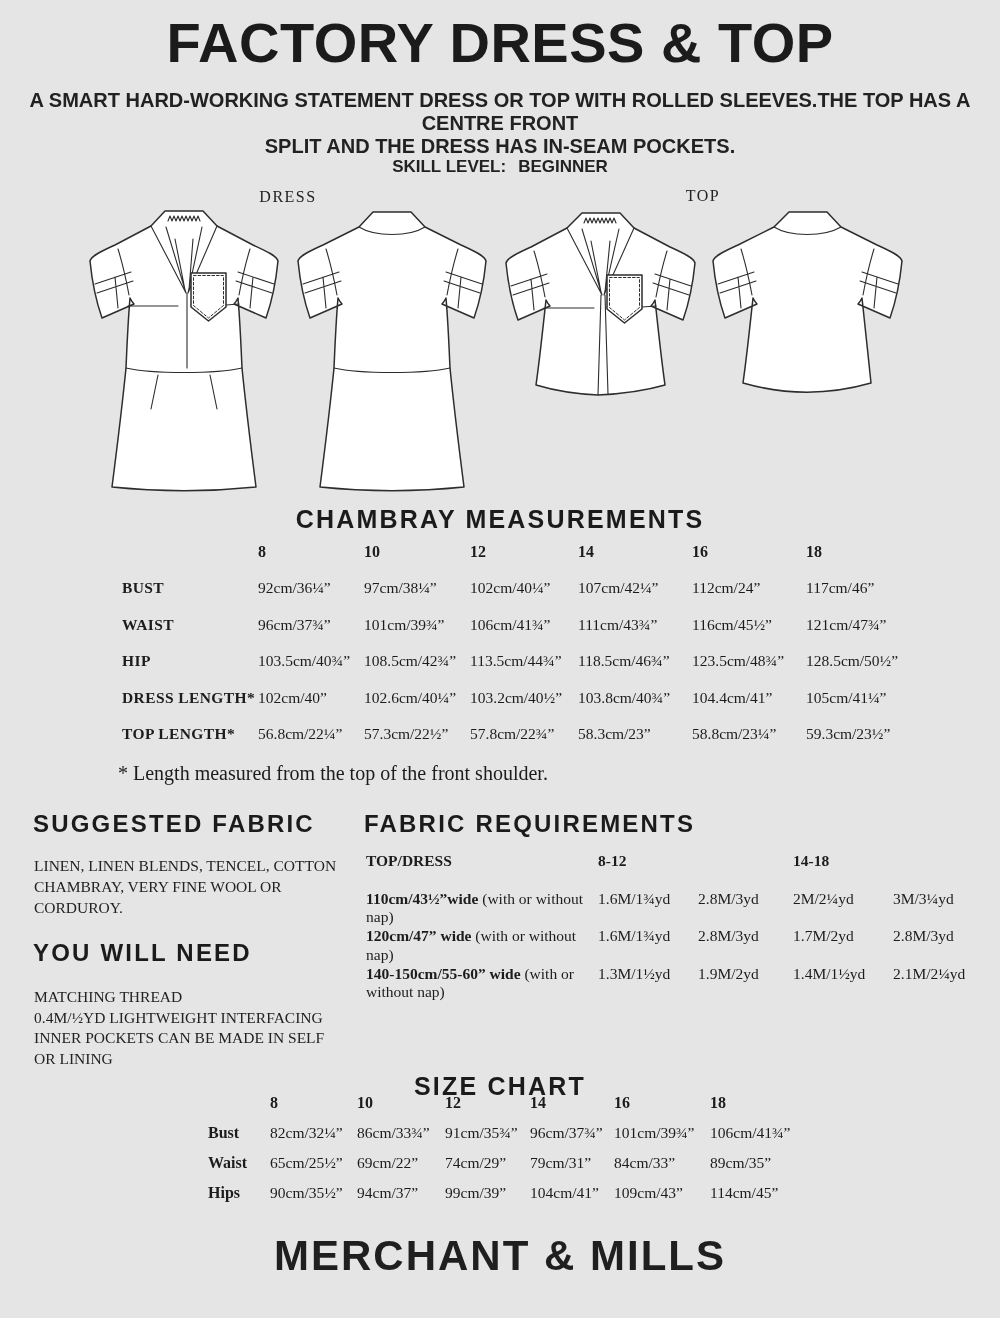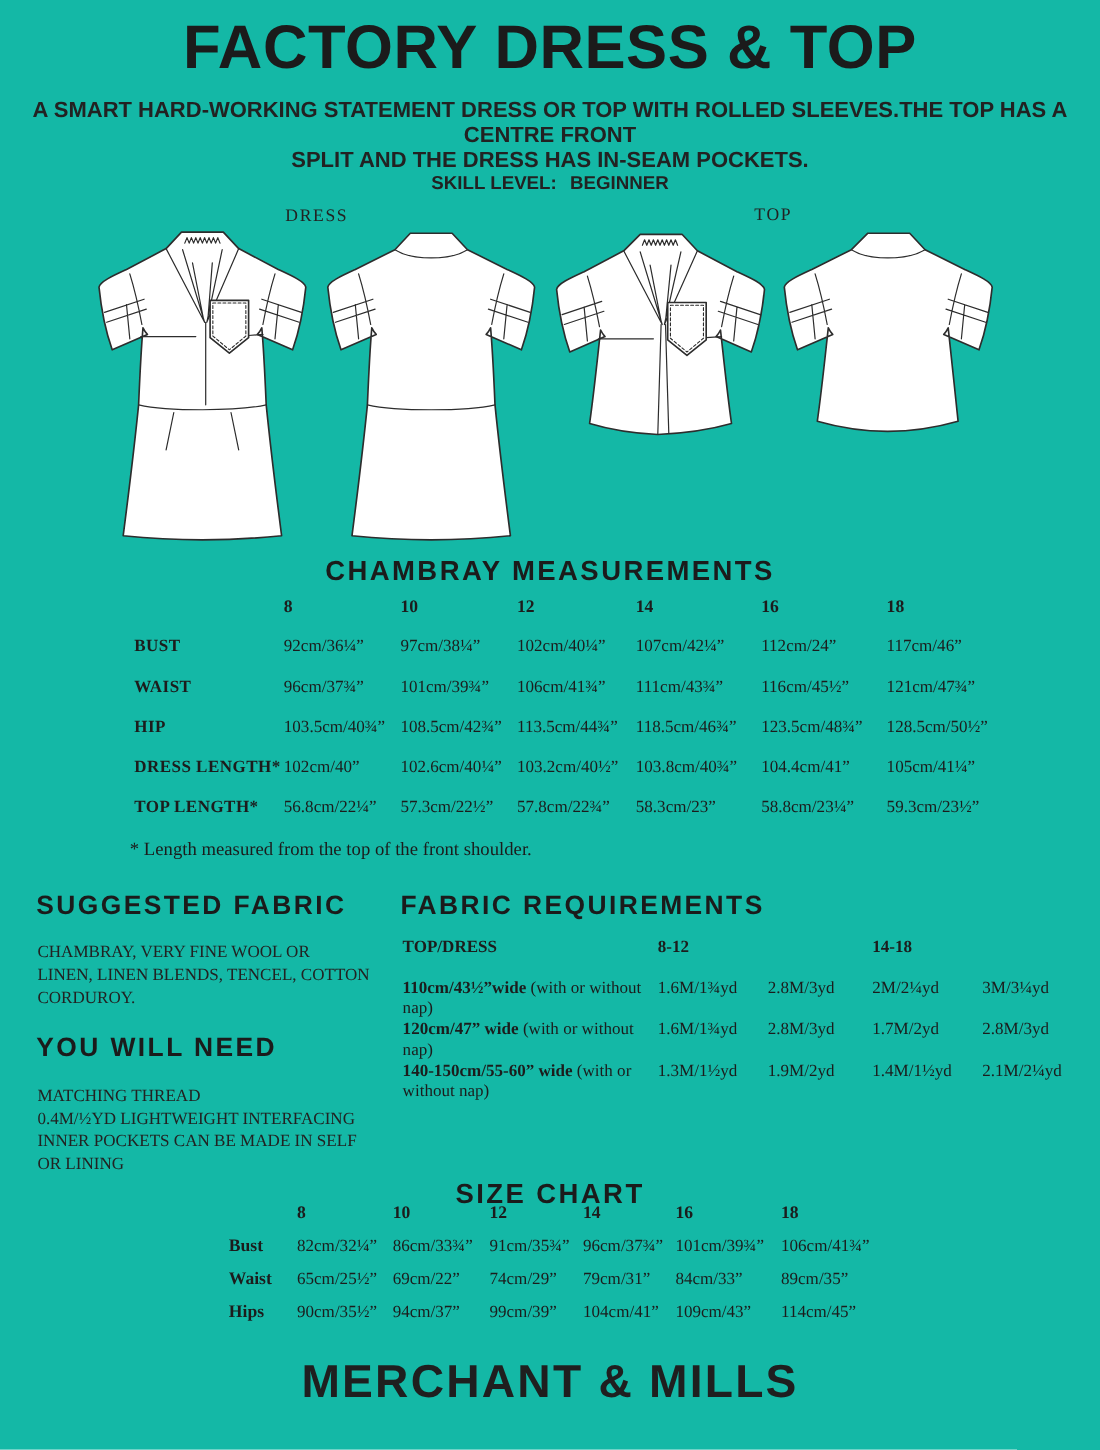--- a/index.html
+++ b/index.html
@@ -1,16 +1,16 @@
 <!DOCTYPE html>
 <html><head>
 <meta charset="utf-8">
 <style>
   html,body{margin:0;padding:0;background:#fff;}
-  .page{position:relative;width:1000px;height:1318px;background:#14b8a6;color:#1c1c1c;overflow:hidden;
+  .page{position:relative;width:1000px;height:1318px;background:#e5e5e5;color:#1c1c1c;overflow:hidden;
         font-family:"Liberation Sans",sans-serif;}
   .abs{position:absolute;}
   .center{width:100%;text-align:center;}
 
   .title{top:10px;font-size:56px;font-weight:bold;letter-spacing:0.5px;color:#1b1b1b;}
   .subtitle{top:89px;font-size:20px;font-weight:bold;line-height:23px;color:#222;}
   .subtitle span{display:block;}
   .skill{top:157px;font-size:17px;font-weight:bold;color:#222;}
   .skill .gap{display:inline-block;width:12px;}
 
@@ -27,21 +27,21 @@
   .fm-title{top:505px;font-size:25px;}
   .sc-title{top:1056px;font-size:25px;margin-top:16px;}
 
   .serif{font-family:"Liberation Serif",serif;}
   .grid{display:grid;position:absolute;}
   .fm-grid{top:543px;left:122px;grid-template-columns:136px 106px 106px 108px 114px 114px 110px;
            grid-auto-rows:36.4px;align-items:start;}
   .fm-grid>div{font-family:"Liberation Serif",serif;font-size:15.5px;white-space:nowrap;}
   .fm-grid .hdr{font-weight:bold;font-size:16px;}
   .fm-grid .lbl{font-weight:bold;letter-spacing:0.4px;font-size:15.5px;}
-  .fm-foot{top:762px;left:118px;font-size:17px;}
+  .fm-foot{top:762px;left:118px;font-size:20px;}
 
   .sf-title{top:810px;left:33px;}
   .sf-body{top:855px;left:34px;font-size:15.5px;line-height:21px;color:#222;}
   .sf-body span{display:block;}
   .ywn-title{top:939px;left:33px;}
   .ywn-body{top:987px;left:34px;font-size:15.5px;line-height:20.5px;color:#222;}
   .ywn-body span{display:block;}
 
   .fr-title{top:810px;left:364px;}
   .fr-grid{top:852px;left:366px;grid-template-columns:232px 100px 95px 100px 107px;
@@ -169,22 +169,22 @@
     <div>57.8cm/22¾”</div>
     <div>58.3cm/23”</div>
     <div>58.8cm/23¼”</div>
     <div>59.3cm/23½”</div>
   </div>
 
   <div class="abs serif fm-foot">* Length measured from the top of the front shoulder.</div>
 
   <div class="abs sec-title sf-title">SUGGESTED FABRIC</div>
   <div class="abs serif sf-body">
+    <span>LINEN, LINEN BLENDS, TENCEL, COTTON</span>
     <span>CHAMBRAY, VERY FINE WOOL OR</span>
-    <span>LINEN, LINEN BLENDS, TENCEL, COTTON</span>
     <span>CORDUROY.</span>
   </div>
 
   <div class="abs sec-title ywn-title">YOU WILL NEED</div>
   <div class="abs serif ywn-body">
     <span>MATCHING THREAD</span>
     <span>0.4M/½YD LIGHTWEIGHT INTERFACING</span>
     <span>INNER POCKETS CAN BE MADE IN SELF</span>
     <span>OR LINING</span>
   </div>

